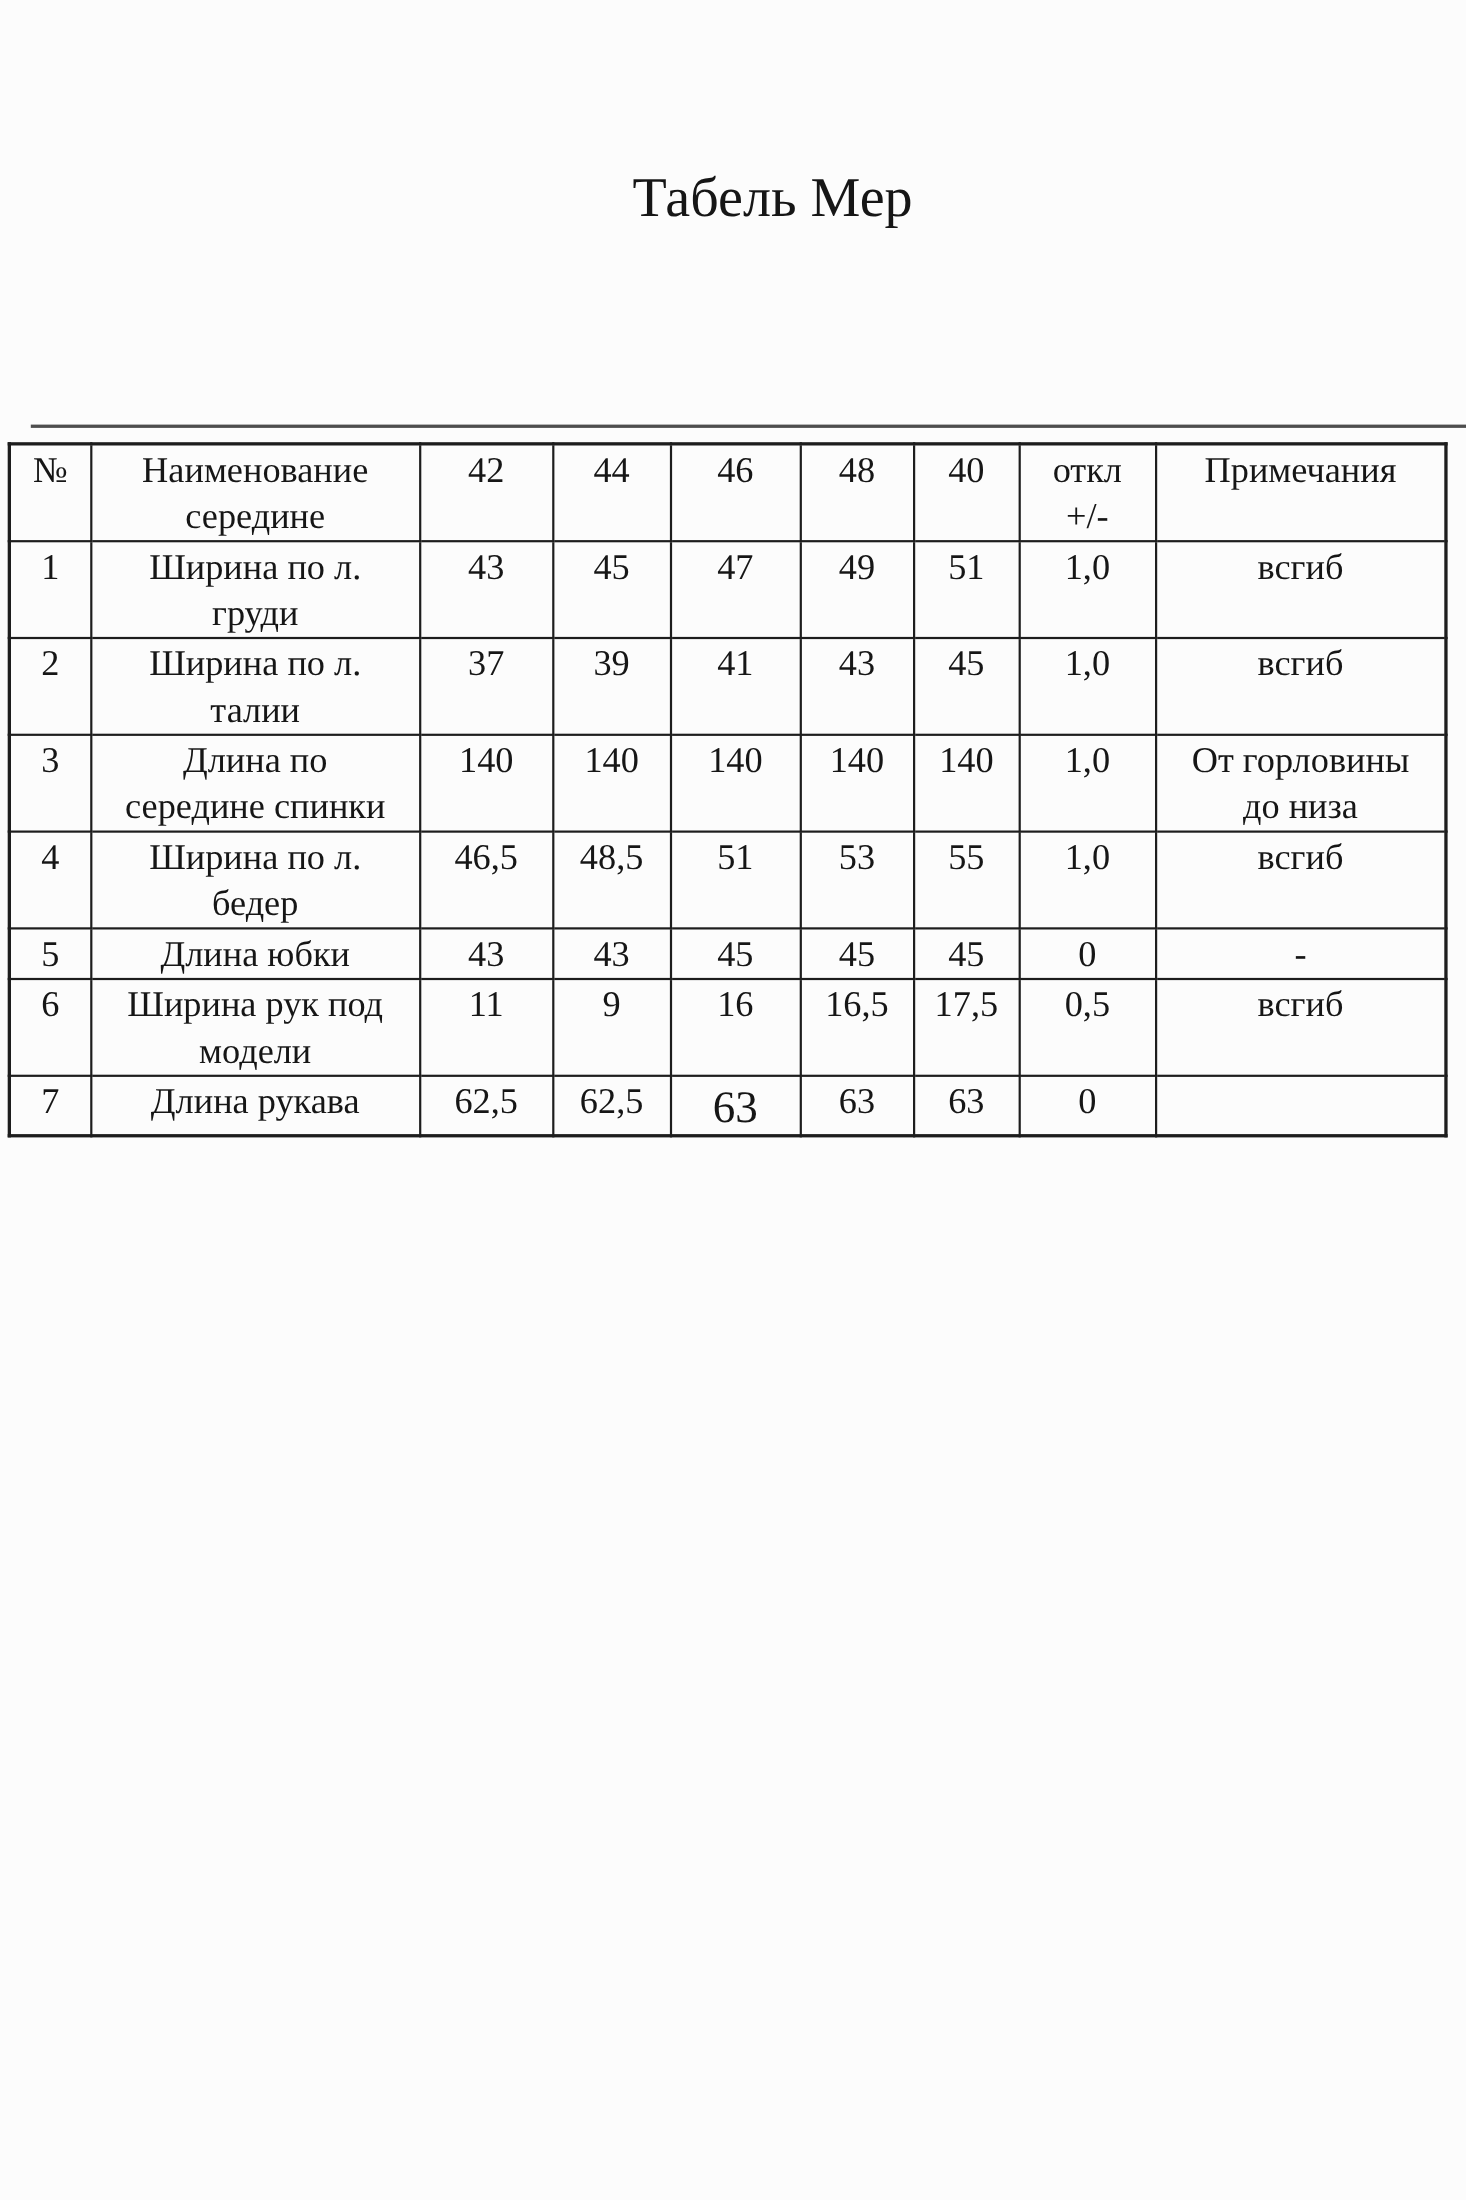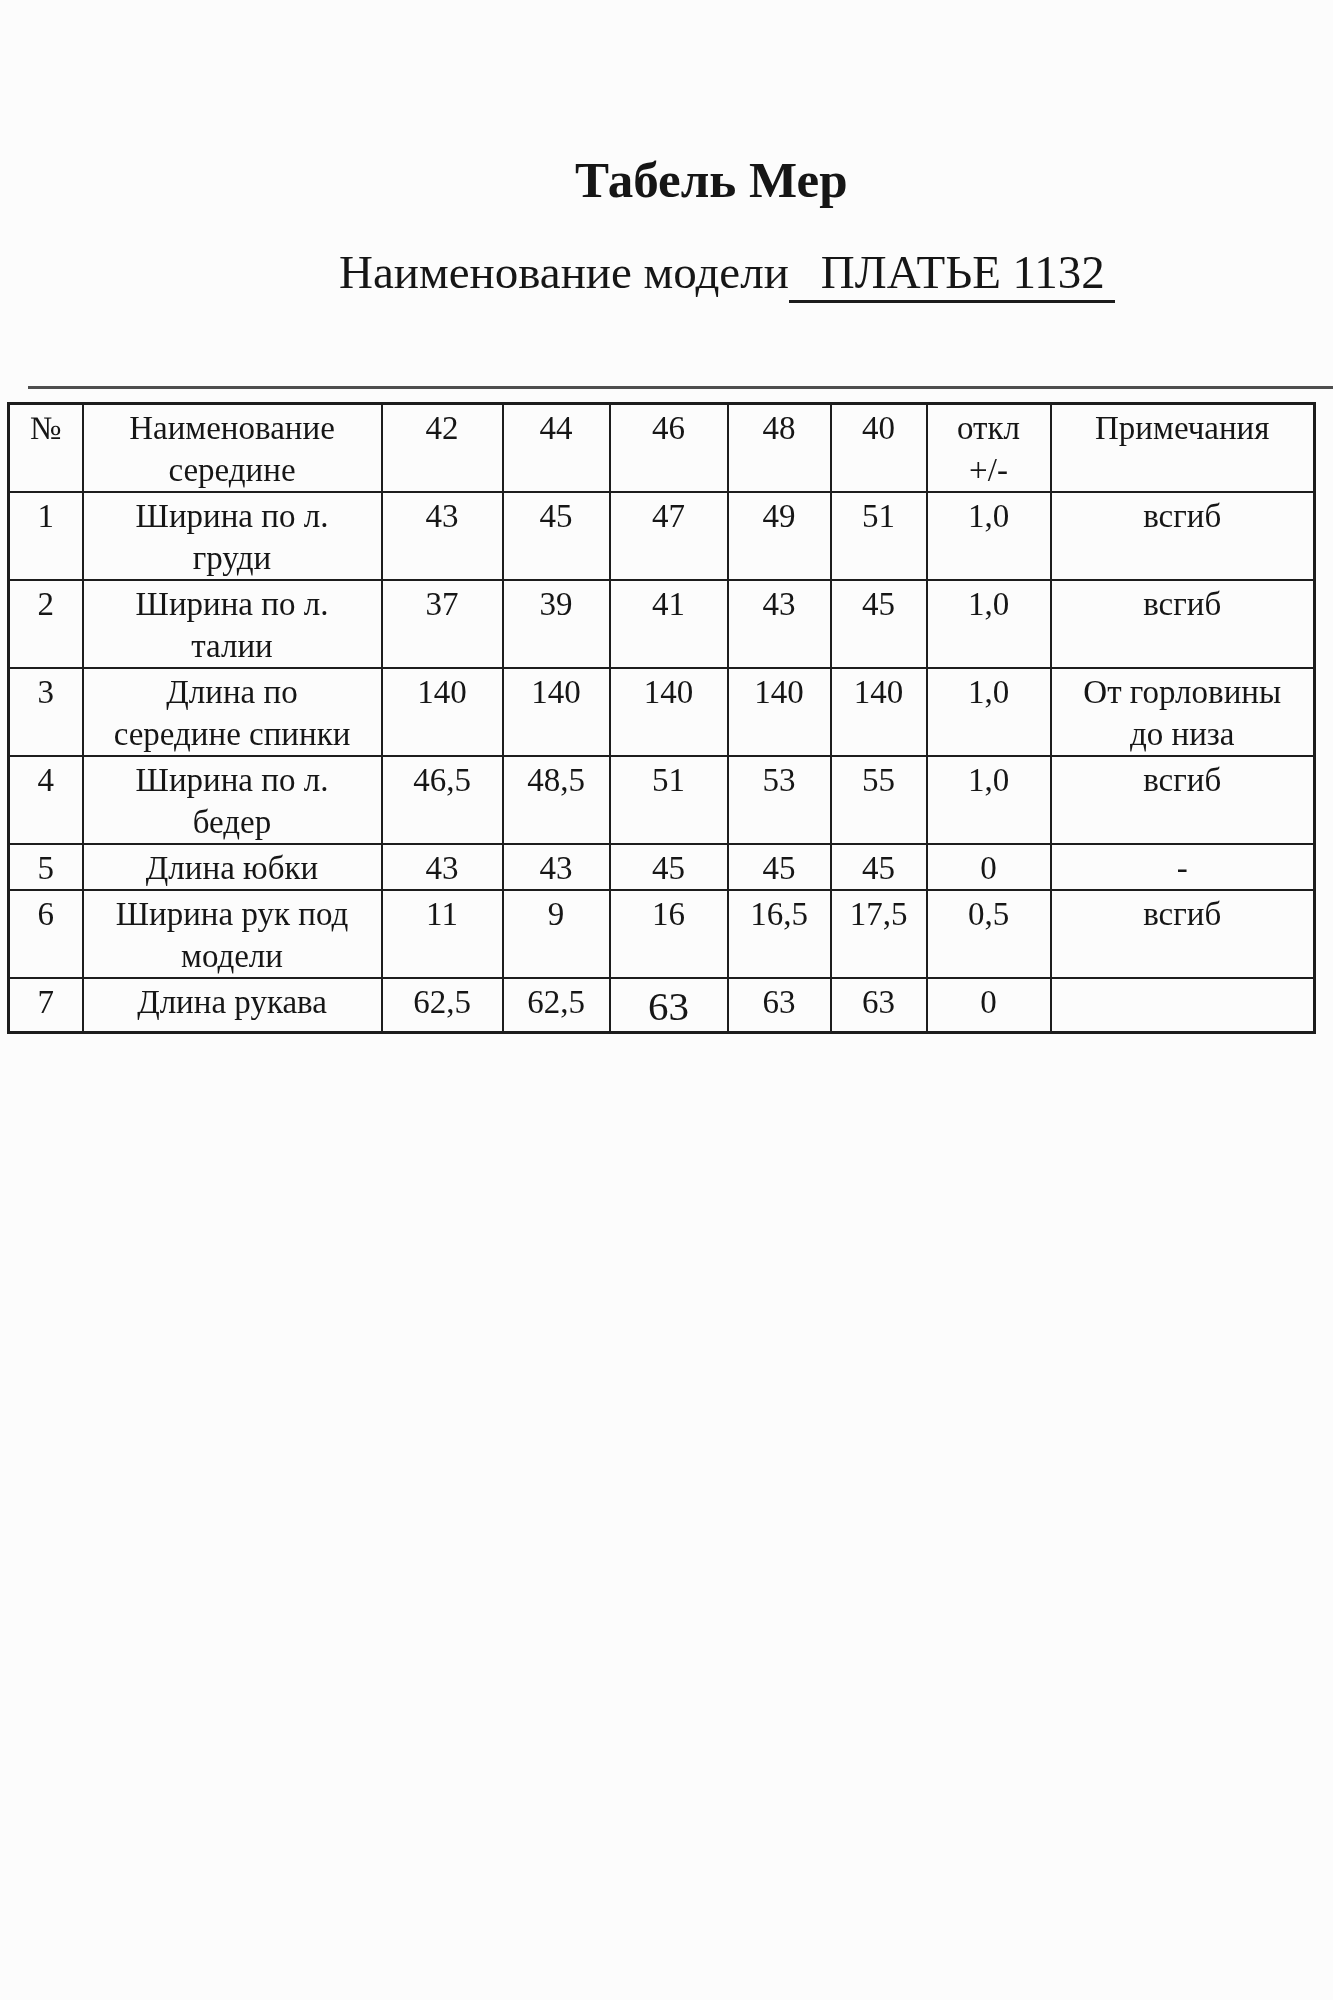--- a/index.html
+++ b/index.html
@@ -16,21 +16,21 @@
     overflow: hidden;
     font-family: "Liberation Serif", "DejaVu Serif", serif;
     color: #161616;
   }
   .doc-title {
     position: absolute;
     left: 575px;
     top: 152px;
     margin: 0;
     font-size: 51px;
-    font-weight: bold;
+    font-weight: normal;
     line-height: 1.1;
     white-space: nowrap;
   }
   .model-name-line {
     position: absolute;
     left: 339px;
     top: 245px;
     font-size: 47px;
     line-height: 1.15;
     white-space: nowrap;
@@ -88,21 +88,20 @@
 </style>
 </head>
 <body>
 
 <div class="page">
 
   <div class="scan-line"></div>
 
   <h1 class="doc-title">Табель Мер</h1>
 
-  <div class="model-name-line"><span>Наименование модели</span><span class="model-name-value">ПЛАТЬЕ 1132</span></div>
 
 
   <table class="measures">
     <colgroup>
         <col style="width: 74px;">
         <col style="width: 299px;">
         <col style="width: 121px;">
         <col style="width: 107px;">
         <col style="width: 118px;">
         <col style="width: 103px;">

